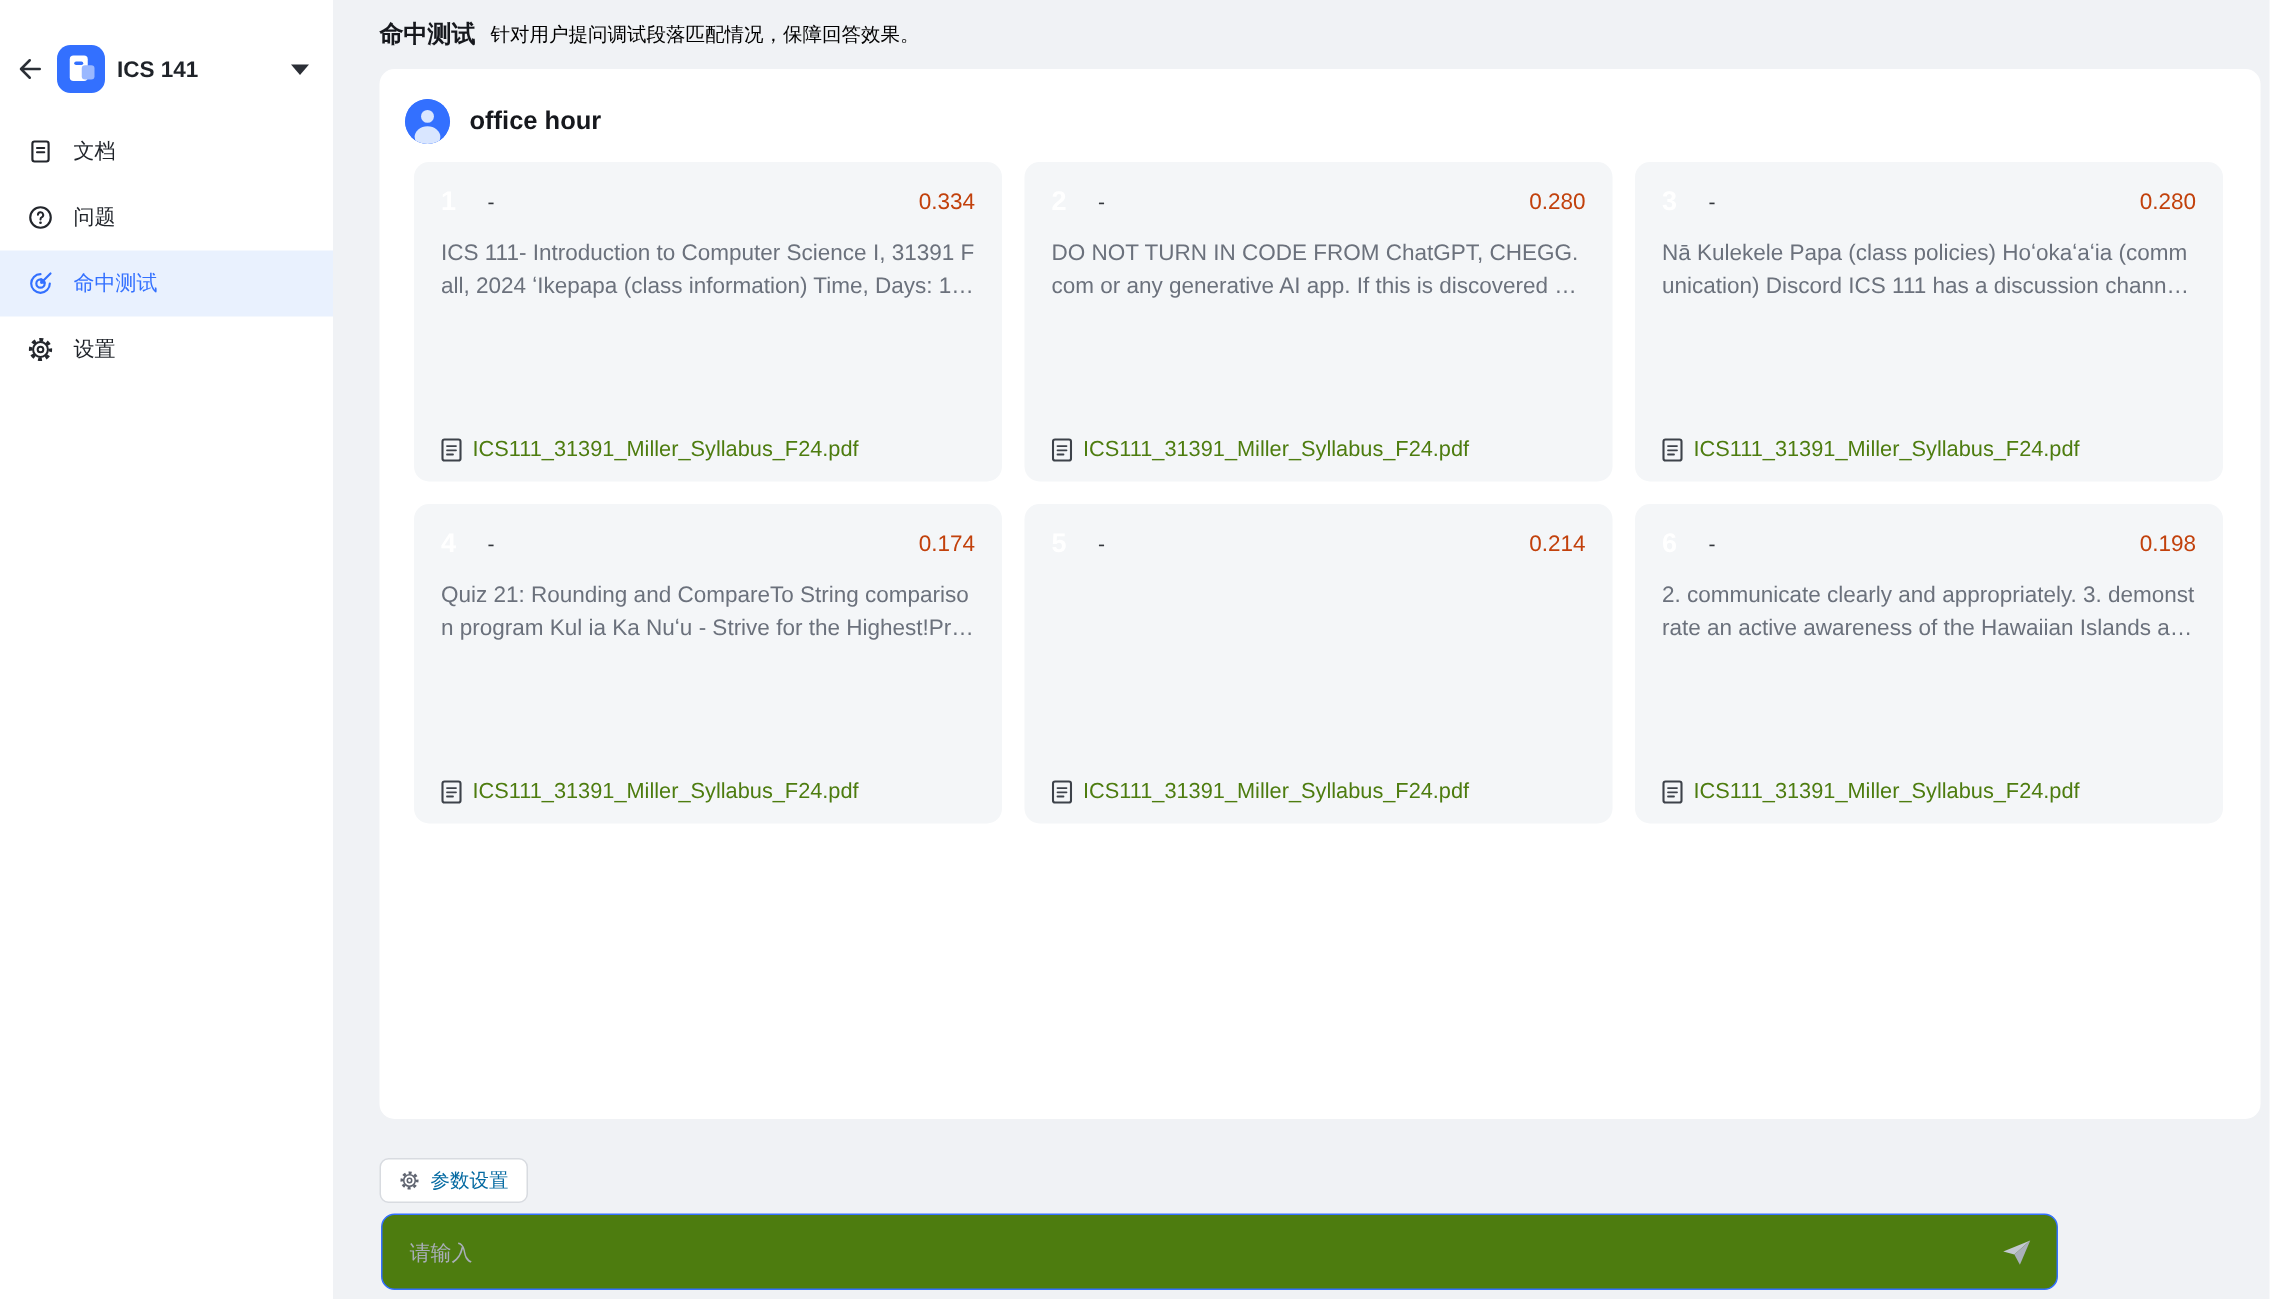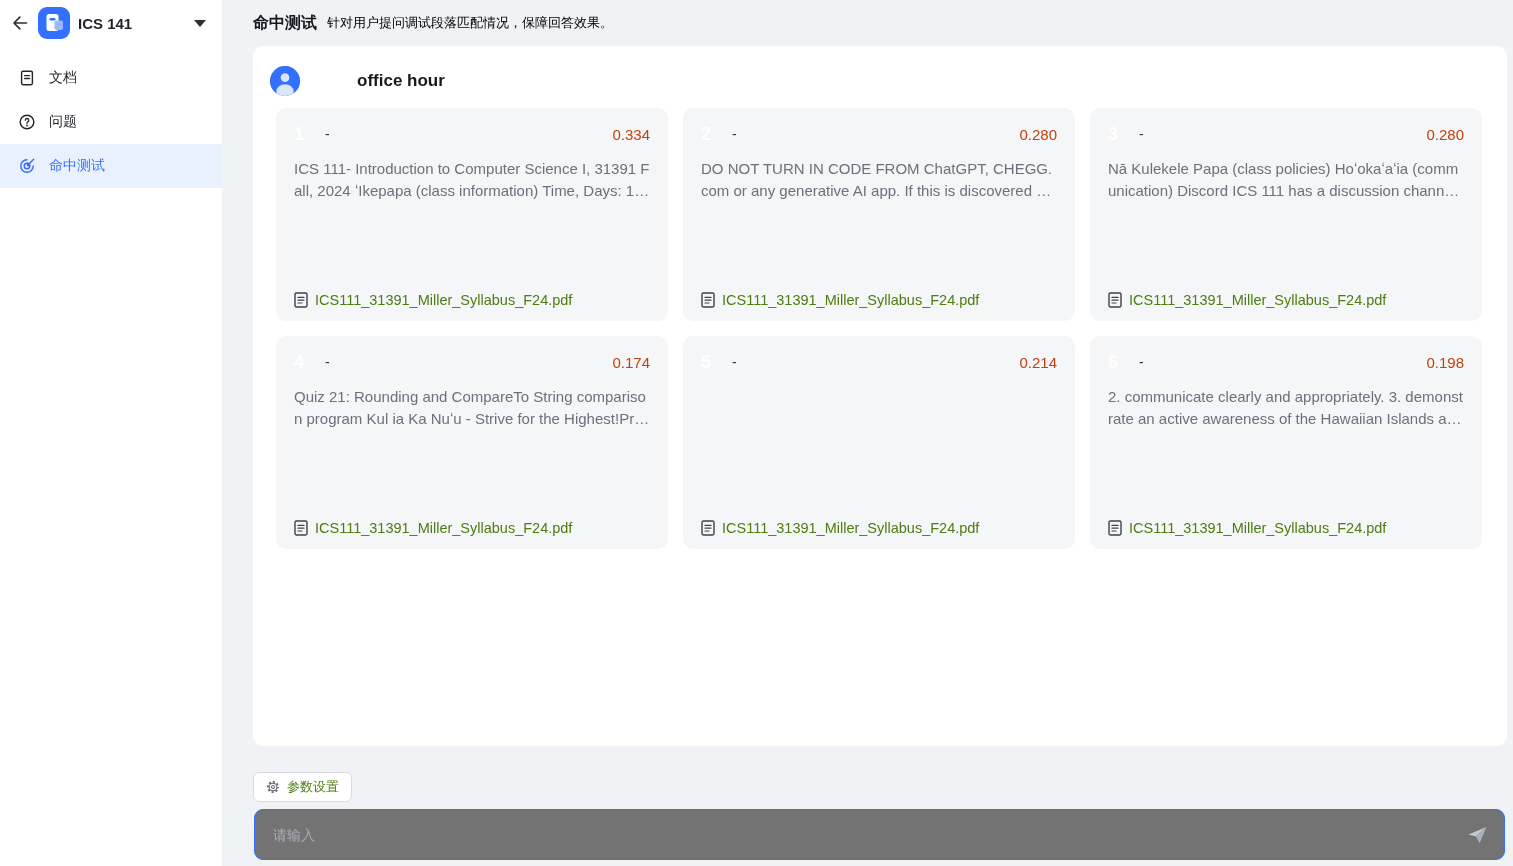--- a/index.html
+++ b/index.html
@@ -4,61 +4,61 @@
 <style>
   html,body{margin:0;padding:0;}
   body{
     width:1513px;height:866px;position:relative;overflow:hidden;
     background:#f0f2f5;
     font-family:"Liberation Sans","DejaVu Sans",sans-serif;
     color:#1f2329;
   }
   
   .sidebar{position:absolute;left:0;top:0;width:222px;height:866px;background:#ffffff;}
-  .sidebar-header{display:flex;align-items:center;height:46px;padding:0 12px 0 8px;gap:8px;}
+  .sidebar-header{display:flex;align-items:center;height:46px;padding:0 12px 0 8px;gap:8px;margin-top:23px;}
   .back-btn{width:22px;height:22px;display:flex;align-items:center;justify-content:center;cursor:pointer;flex:0 0 auto;}
   .app-icon{width:32px;height:32px;border-radius:9px;background:#3370ff;flex:0 0 auto;position:relative;}
   .workspace-title{font-size:15px;font-weight:600;color:#1f2329;white-space:nowrap;}
   .caret{margin-left:auto;margin-right:4px;width:0;height:0;border-left:6px solid transparent;border-right:6px solid transparent;border-top:7px solid #2b2f36;cursor:pointer;}
   .nav{margin-top:10px;text-align:center;}
   .nav-item{height:44px;display:flex;align-items:center;gap:13px;padding:0 18px;font-size:14px;color:#1f2329;cursor:pointer;}
   .nav-item .ic{color:#23262c;}
   .nav-item.active{background:#e9f1fe;color:#3370ff;}
   .nav-item.active .ic{color:#3370ff;}
   .ic{display:inline-flex;flex:0 0 auto;}
   
   .main-header{position:absolute;left:253px;top:0;height:46px;display:flex;align-items:center;gap:10px;}
   .main-title{font-size:16px;font-weight:700;color:#16181d;}
   .main-subtitle{font-size:13px;color:#000000;}
   
   .panel{position:absolute;left:253px;top:46px;width:1254px;height:700px;background:#ffffff;border-radius:10px;}
   .query-row{position:absolute;left:17px;top:20px;display:flex;align-items:center;gap:13px;}
   .avatar{width:30px;height:30px;border-radius:50%;overflow:hidden;background:#3370ff;flex:0 0 auto;}
-  .query-text{font-size:17px;font-weight:700;color:#16181d;margin-left:44px;}
+  .query-text{font-size:17px;font-weight:700;color:#16181d;}
   .cards{position:absolute;left:23px;top:62px;display:grid;grid-template-columns:repeat(3,392px);gap:15px;}
   .card{width:392px;height:213px;background:#f4f6f8;border-radius:10px;box-sizing:border-box;padding:14px 18px;position:relative;cursor:pointer;}
   .card-head{display:flex;align-items:center;height:24px;}
   .card-rank{font-size:18px;font-weight:700;color:#ffffff;min-width:12px;}
   .card-sep{margin-left:19px;font-size:14px;color:#33363c;}
   .card-score{margin-left:auto;font-size:15px;color:#c2410c;}
   .card-snippet{
     margin-top:12px;font-size:15px;line-height:22px;color:#6b717c;
     word-break:break-all;display:-webkit-box;-webkit-line-clamp:2;-webkit-box-orient:vertical;overflow:hidden;
   }
   .card-file{position:absolute;left:18px;bottom:13px;display:flex;align-items:flex-start;gap:7px;font-size:14.5px;color:#4d7c0f;margin-top:24px;}
   
   .settings-btn{
     position:absolute;left:253px;top:772px;height:30px;padding:0 12px;
     display:inline-flex;align-items:center;gap:7px;background:#ffffff;
-    border:1px solid #d8dbe0;border-radius:6px;font-size:13px;color:#4d7c0f;cursor:pointer;
+    border:1px solid #d8dbe0;border-radius:6px;font-size:13px;color:#0369a1;cursor:pointer;
     font-family:Liberation Serif, serif;
   }
   .input-box{
-    position:absolute;left:254px;top:809px;width:1251px;height:51px;box-sizing:border-box;
-    background:#737373;border:1.5px solid #3370ff;border-radius:9px;
+    position:absolute;left:254px;top:809px;width:1118px;height:51px;box-sizing:border-box;
+    background:#4d7c0f;border:1.5px solid #3370ff;border-radius:9px;
     display:flex;align-items:center;padding:0 14px 0 16px;
   }
   .chat-input{
     flex:1;border:none;outline:none;font-size:14px;color:#1f2329;background:transparent;
     font-family:"Liberation Sans","DejaVu Sans",sans-serif;
   }
   .chat-input::placeholder{color:#a9aeb8;}
   .send-btn{width:26px;height:26px;display:flex;align-items:center;justify-content:center;cursor:pointer;flex:0 0 auto;}
 </style>
 </head>
@@ -105,20 +105,30 @@
       <span class="ic">
         <svg width="18" height="18" viewBox="0 0 20 20">
           <path d="M16.9 10 A6.9 6.9 0 1 1 10 3.1" fill="none" stroke="currentColor" stroke-width="1.6" stroke-linecap="round"></path>
           <circle cx="10" cy="10" r="3.1" fill="none" stroke="currentColor" stroke-width="1.6"></circle>
           <path d="M17.4 2.6 L10.7 9.3" fill="none" stroke="currentColor" stroke-width="1.6" stroke-linecap="round"></path>
           <path d="M13 9.4 L10.6 9.4 L10.6 7" fill="none" stroke="currentColor" stroke-width="1.6" stroke-linecap="round" stroke-linejoin="round"></path>
         </svg>
       </span>
       <span>命中测试</span>
     </div>
+    <div class="nav-item">
+      <span class="ic">
+        <svg width="18" height="18" viewBox="0 0 20 20">
+          <circle cx="10" cy="10" r="7.3" fill="none" stroke="currentColor" stroke-width="2.6" stroke-dasharray="2.9 2.85" stroke-dashoffset="1.2"></circle>
+          <circle cx="10" cy="10" r="5.5" fill="none" stroke="currentColor" stroke-width="1.5"></circle>
+          <circle cx="10" cy="10" r="2.1" fill="none" stroke="currentColor" stroke-width="1.5"></circle>
+        </svg>
+      </span>
+      <span>设置</span>
+    </div>
   </nav>
 </aside>
 
 <div class="main-header">
   <span class="main-title">命中测试</span>
   <span class="main-subtitle">针对用户提问调试段落匹配情况，保障回答效果。</span>
 </div>
 
 <div class="panel">
   <div class="query-row">

